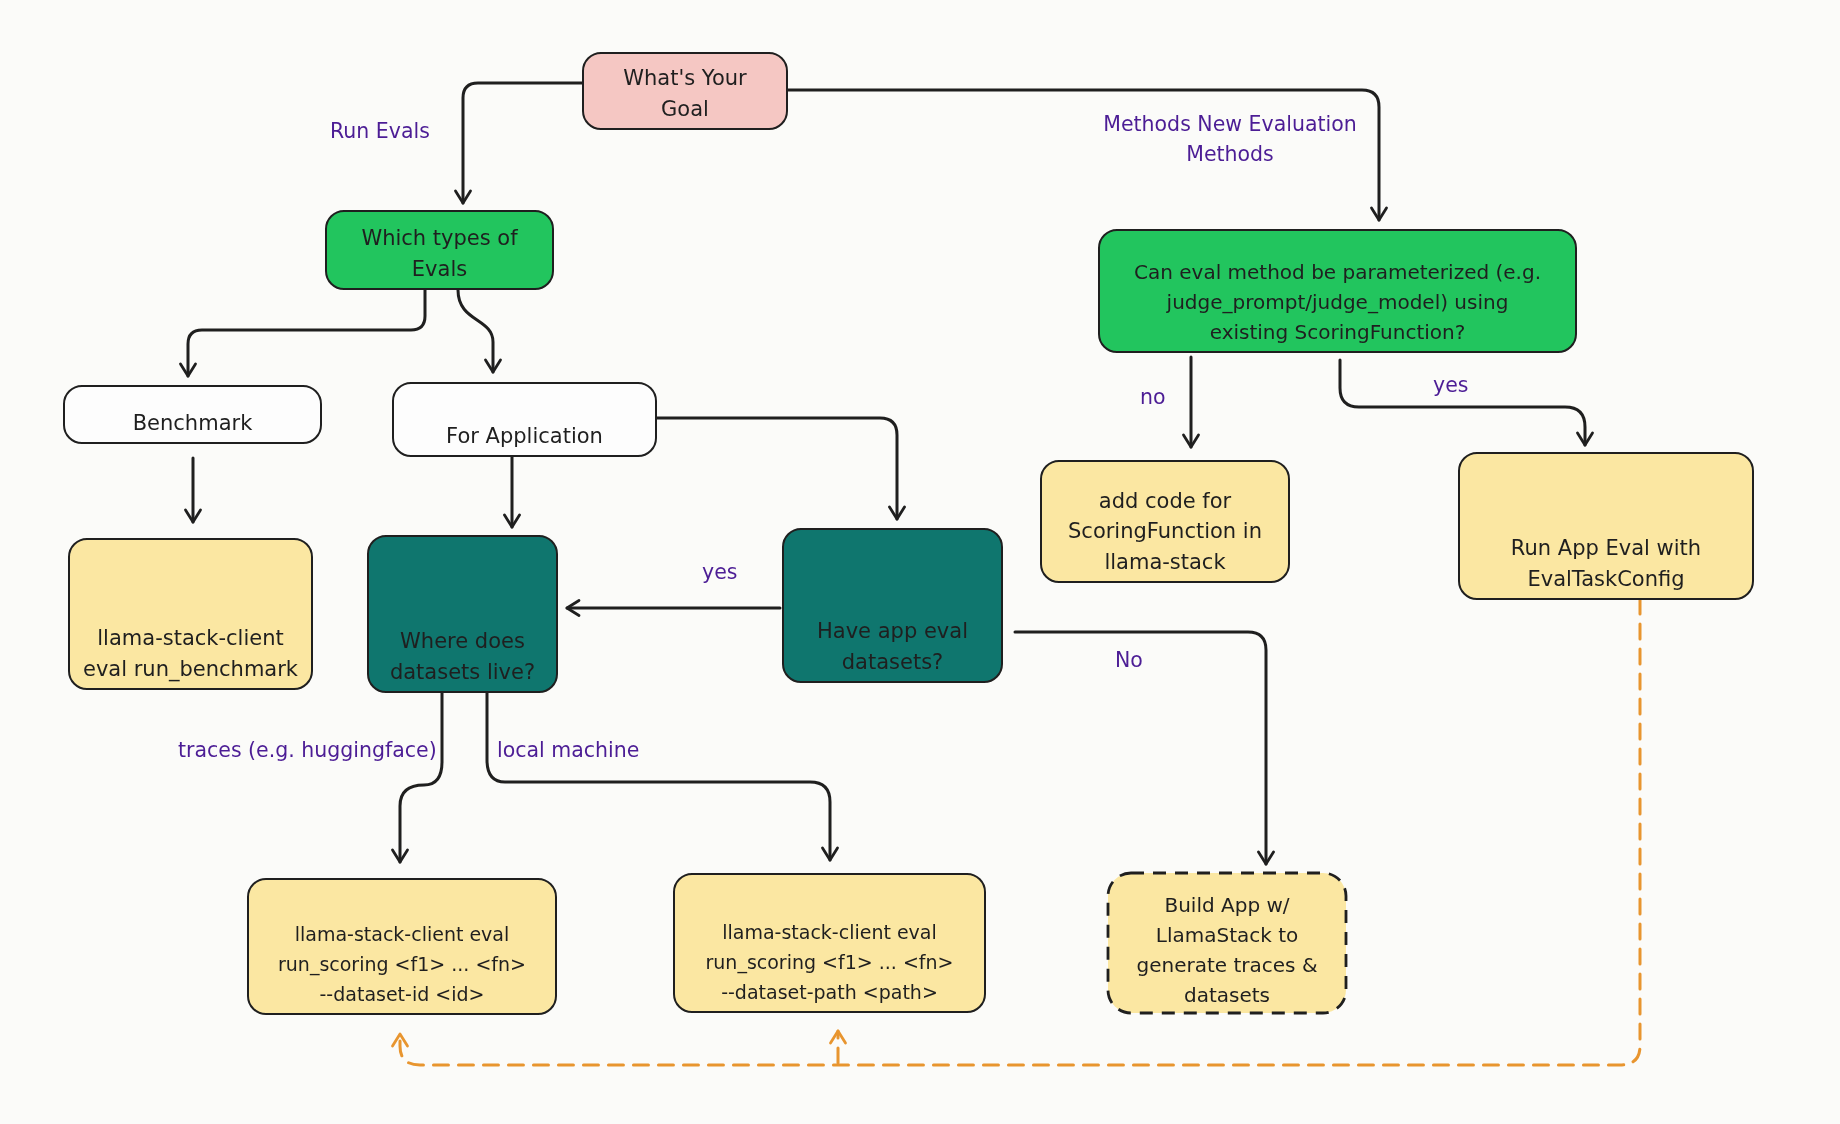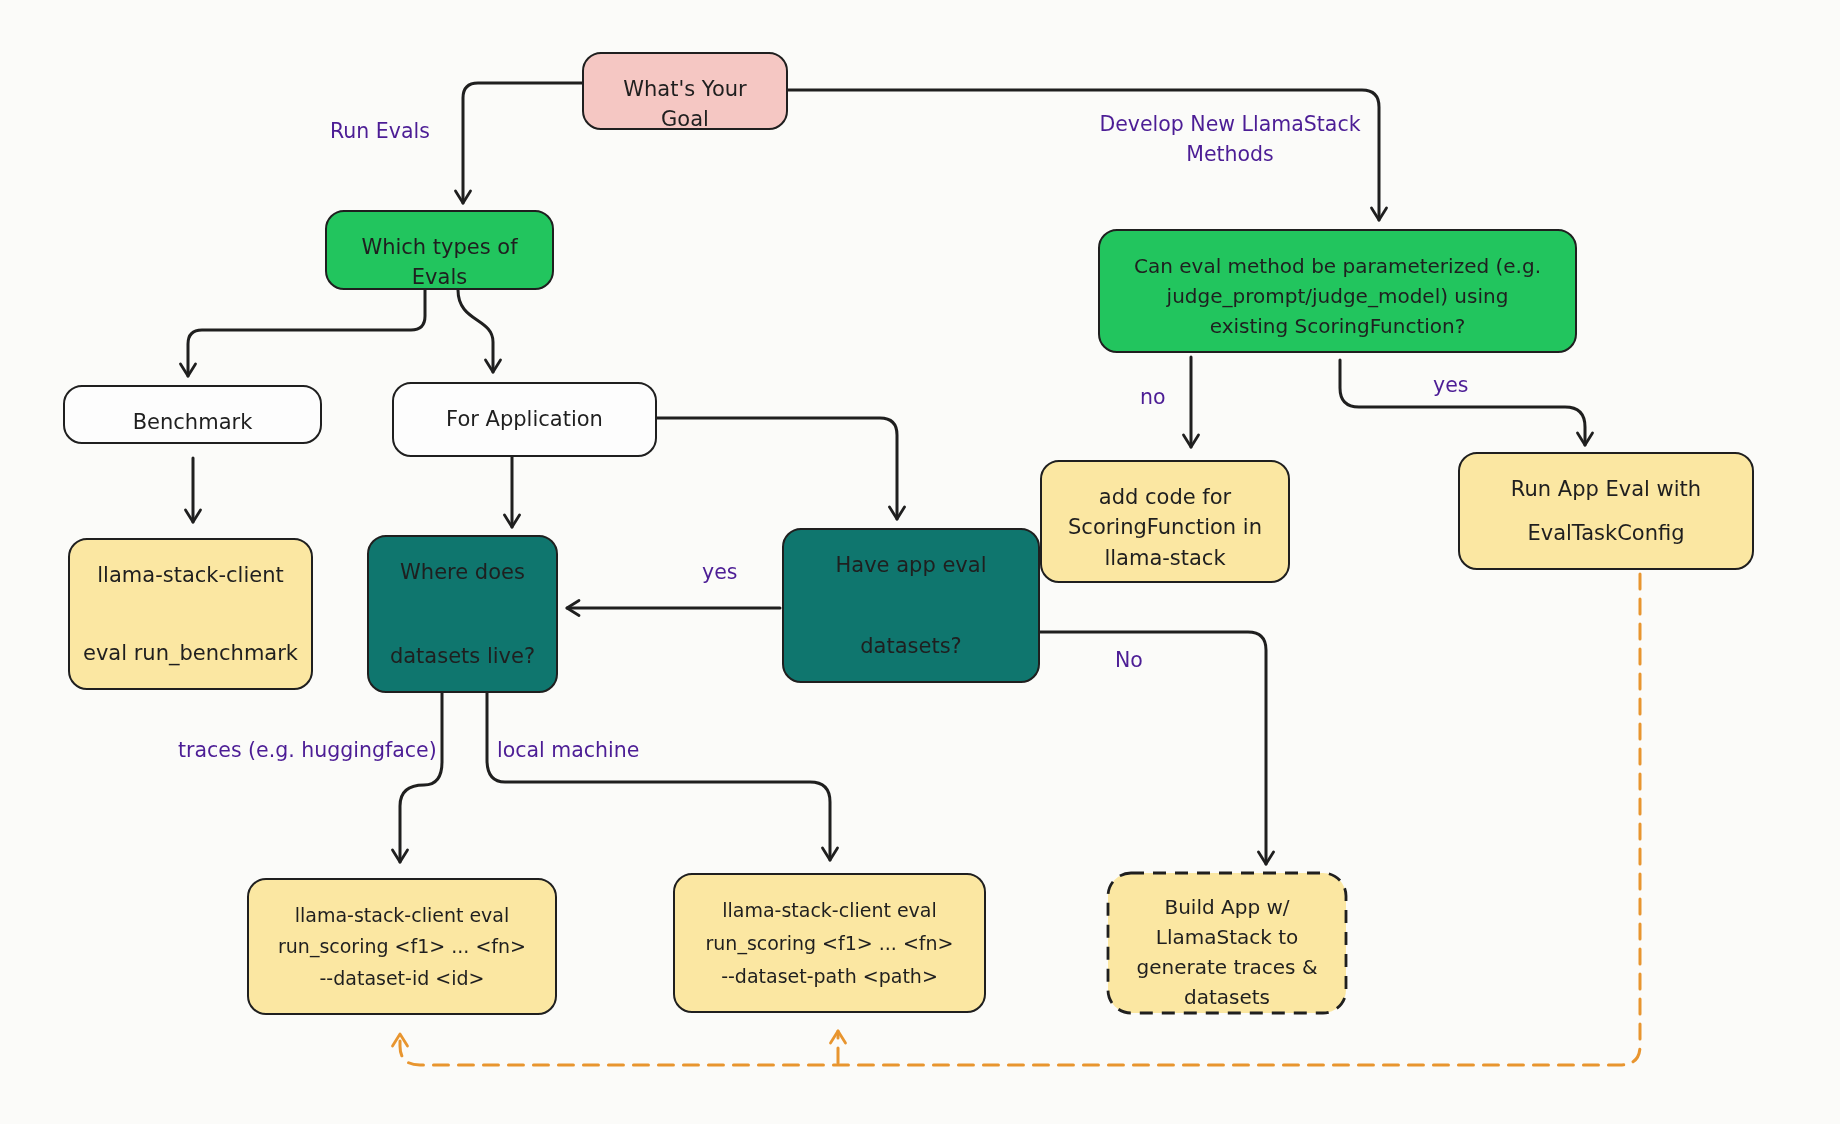--- a/index.html
+++ b/index.html
@@ -5,23 +5,23 @@
   html,body{margin:0;padding:0;background:#fbfbf9;}
   .canvas{
     position:relative;width:1840px;height:1124px;overflow:hidden;
     background:#fbfbf9;color:#1f1f1f;
     font-family:"DejaVu Sans","Liberation Sans",sans-serif;
   }
   svg.wires{position:absolute;left:0;top:0;width:1840px;height:1124px;}
   .node{
     position:absolute;box-sizing:border-box;
     border:2.6px solid #1f1f1f;border-radius:19px;background:#fdfdfd;
-    display:flex;flex-direction:column;align-items:center;justify-content:space-between;
+    display:flex;flex-direction:column;align-items:center;justify-content:flex-end;
     text-align:center;font-size:21px;line-height:1.45;
-    padding:20px 8px;
+    padding:4px 8px;
   }
   .pink{background:#f5c7c3}
   .green{background:#22c55e}
   .blue{background:#0f766e}
   .yellow{background:#fbe7a2}
   .dense{font-size:20px;line-height:1.5}
   .small{font-size:19px;line-height:1.58}
   .noborder{border:none;background:transparent}
   .lbl{position:absolute;font-size:20.5px;white-space:nowrap;color:#4c1d95;line-height:1.45}
   .lbl.center{text-align:center;white-space:normal}
@@ -86,38 +86,38 @@
   <div class="node yellow" style="left:68px;top:538px;width:245px;height:152px">
     <span>llama-stack-client</span>
     <span>eval run_benchmark</span>
   </div>
 
   <div class="node blue" style="left:367px;top:535px;width:191px;height:158px">
     <span>Where does</span>
     <span>datasets live?</span>
   </div>
 
-  <div class="node blue" style="left:782px;top:528px;width:258px;height:155px">
+  <div class="node blue" style="left:782px;top:528px;width:221px;height:155px">
     <span>Have app eval</span>
     <span>datasets?</span>
   </div>
 
   <div class="node green dense" style="left:1098px;top:229px;width:479px;height:124px">
     <span>Can eval method be parameterized (e.g.</span>
     <span>judge_prompt/judge_model) using</span>
     <span>existing ScoringFunction?</span>
   </div>
 
   <div class="node yellow" style="left:1040px;top:460px;width:250px;height:123px">
     <span>add code for</span>
     <span>ScoringFunction in</span>
     <span>llama-stack</span>
   </div>
 
-  <div class="node yellow" style="left:1458px;top:452px;width:296px;height:118px">
+  <div class="node yellow" style="left:1458px;top:452px;width:296px;height:148px">
     <span>Run App Eval with</span>
     <span>EvalTaskConfig</span>
   </div>
 
   <div class="node yellow small" style="left:247px;top:878px;width:310px;height:137px">
     <span>llama-stack-client eval</span>
     <span>run_scoring &lt;f1&gt; ... &lt;fn&gt;</span>
     <span>--dataset-id &lt;id&gt;</span>
   </div>
 
@@ -130,21 +130,21 @@
   <div class="node noborder dense" style="left:1107px;top:872px;width:240px;height:142px">
     <span>Build App w/</span>
     <span>LlamaStack to</span>
     <span>generate traces &amp;</span>
     <span>datasets</span>
   </div>
 
   <div class="lbl" style="left:330px;top:117px">Run Evals</div>
 
   <div class="lbl center" style="left:1050px;top:110px;width:360px">
-    <span>Develop New LlamaStack</span><br>
+    <span>Methods New Evaluation</span><br>
     <span>Methods</span>
   </div>
 
   <div class="lbl" style="left:702px;top:558px">yes</div>
 
   <div class="lbl" style="left:1115px;top:646px">No</div>
 
   <div class="lbl" style="left:178px;top:736px">traces (e.g. huggingface)</div>
 
   <div class="lbl" style="left:497px;top:736px">local machine</div>

